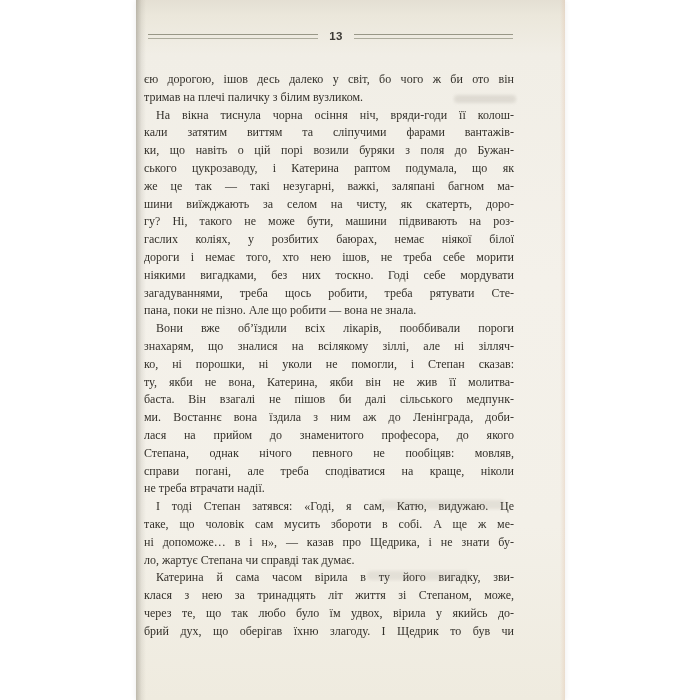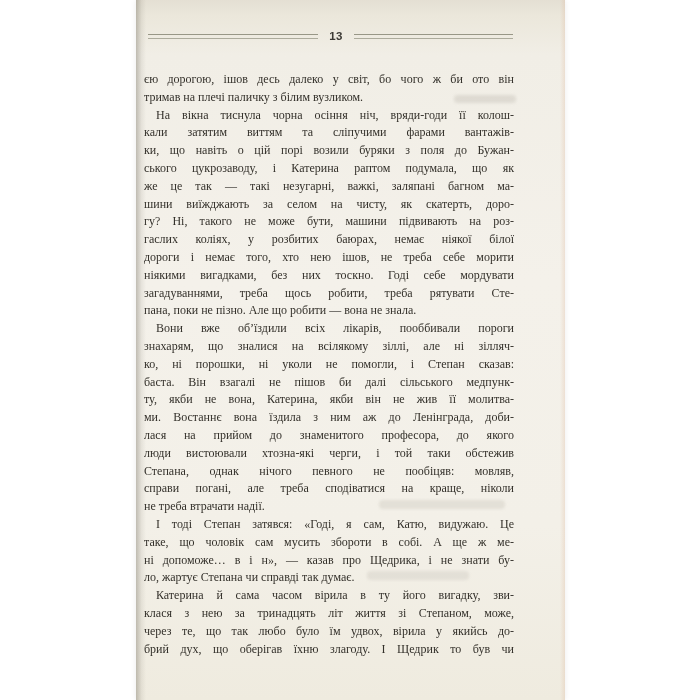--- a/index.html
+++ b/index.html
@@ -79,25 +79,24 @@
         <div class="line">шини виїжджають за селом на чисту, як скатерть, доро-</div>
         <div class="line">гу? Ні, такого не може бути, машини підвивають на роз-</div>
         <div class="line">гаслих коліях, у розбитих баюрах, немає ніякої білої</div>
         <div class="line">дороги і немає того, хто нею ішов, не треба себе морити</div>
         <div class="line">ніякими вигадками, без них тоскно. Годі себе мордувати</div>
         <div class="line">загадуваннями, треба щось робити, треба рятувати Сте-</div>
         <div class="line lastline">пана, поки не пізно. Але що робити — вона не знала.</div>
         <div class="line indent">Вони вже об’їздили всіх лікарів, пооббивали пороги</div>
         <div class="line">знахарям, що зналися на всілякому зіллі, але ні зілляч-</div>
         <div class="line">ко, ні порошки, ні уколи не помогли, і Степан сказав:</div>
+        <div class="line">ту, якби не вона, Катерина, якби він не жив її молитва-</div>
         <div class="line">баста. Він взагалі не пішов би далі сільського медпунк-</div>
-        <div class="line">ту, якби не вона, Катерина, якби він не жив її молитва-</div>
         <div class="line">ми. Востаннє вона їздила з ним аж до Ленінграда, доби-</div>
         <div class="line">лася на прийом до знаменитого професора, до якого</div>
-        <div class="line">люди вистоювали хтозна-які черги, і той таки обстежив</div>
         <div class="line">Степана, однак нічого певного не пообіцяв: мовляв,</div>
         <div class="line">справи погані, але треба сподіватися на краще, ніколи</div>
         <div class="line lastline">не треба втрачати надії.</div>
         <div class="line indent">І тоді Степан затявся: «Годі, я сам, Катю, видужаю. Це</div>
         <div class="line">таке, що чоловік сам мусить збороти в собі. А ще ж ме-</div>
         <div class="line">ні допоможе… в і н», — казав про Щедрика, і не знати бу-</div>
         <div class="line lastline">ло, жартує Степана чи справді так думає.</div>
         <div class="line indent">Катерина й сама часом вірила в ту його вигадку, зви-</div>
         <div class="line">клася з нею за тринадцять літ життя зі Степаном, може,</div>
         <div class="line">через те, що так любо було їм удвох, вірила у якийсь до-</div>

